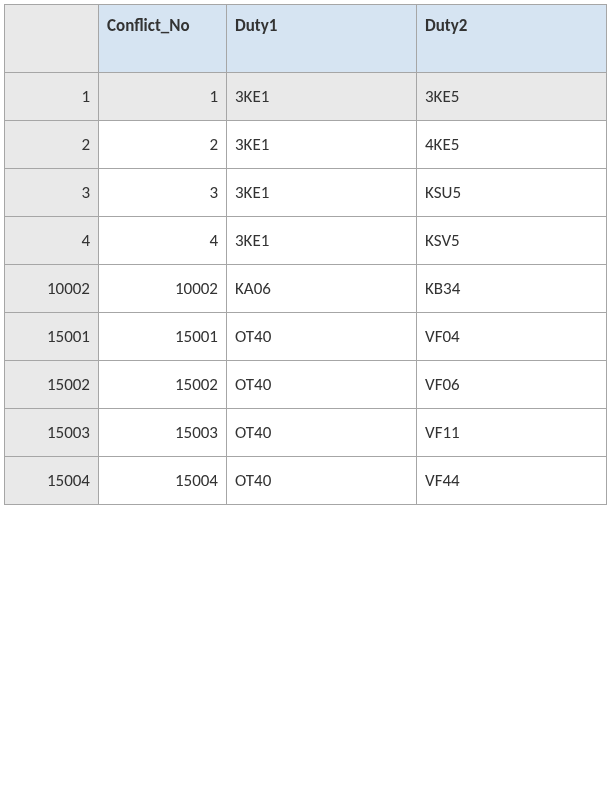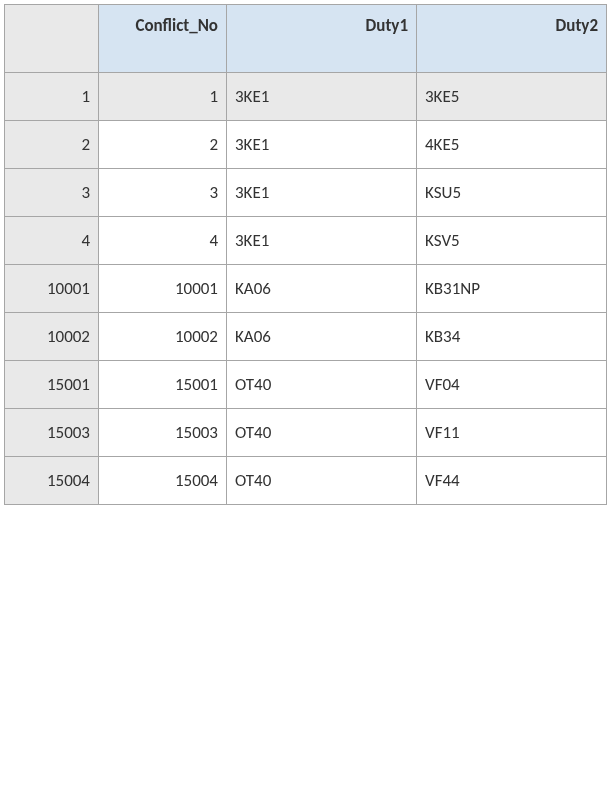--- a/index.html
+++ b/index.html
@@ -30,21 +30,20 @@
       vertical-align: top;
       padding-top: 10px;
       font-weight: bold;
       color: #333;
     }
     th.corner {
       background: #e9e9e9;
     }
     th.col-header {
       background: #d6e4f2;
-      text-align: right;
     }
     th.row-header {
       background: #e9e9e9;
       text-align: right;
       font-weight: normal;
       color: #333;
     }
     td.num {
       text-align: right;
     }
@@ -95,36 +94,36 @@
         <td>3KE1</td>
         <td>KSU5</td>
       </tr>
       <tr>
         <th class="row-header">4</th>
         <td class="num">4</td>
         <td>3KE1</td>
         <td>KSV5</td>
       </tr>
       <tr>
-        <th class="row-header">10001</th>
-        <td class="num">10001</td>
-        <td>KA06</td>
-        <td>KB31NP</td>
-      </tr>
-      <tr>
         <th class="row-header">10002</th>
         <td class="num">10002</td>
         <td>KA06</td>
         <td>KB34</td>
       </tr>
       <tr>
         <th class="row-header">15001</th>
         <td class="num">15001</td>
         <td>OT40</td>
         <td>VF04</td>
+      </tr>
+      <tr>
+        <th class="row-header">15002</th>
+        <td class="num">15002</td>
+        <td>OT40</td>
+        <td>VF06</td>
       </tr>
       <tr>
         <th class="row-header">15003</th>
         <td class="num">15003</td>
         <td>OT40</td>
         <td>VF11</td>
       </tr>
       <tr>
         <th class="row-header">15004</th>
         <td class="num">15004</td>

